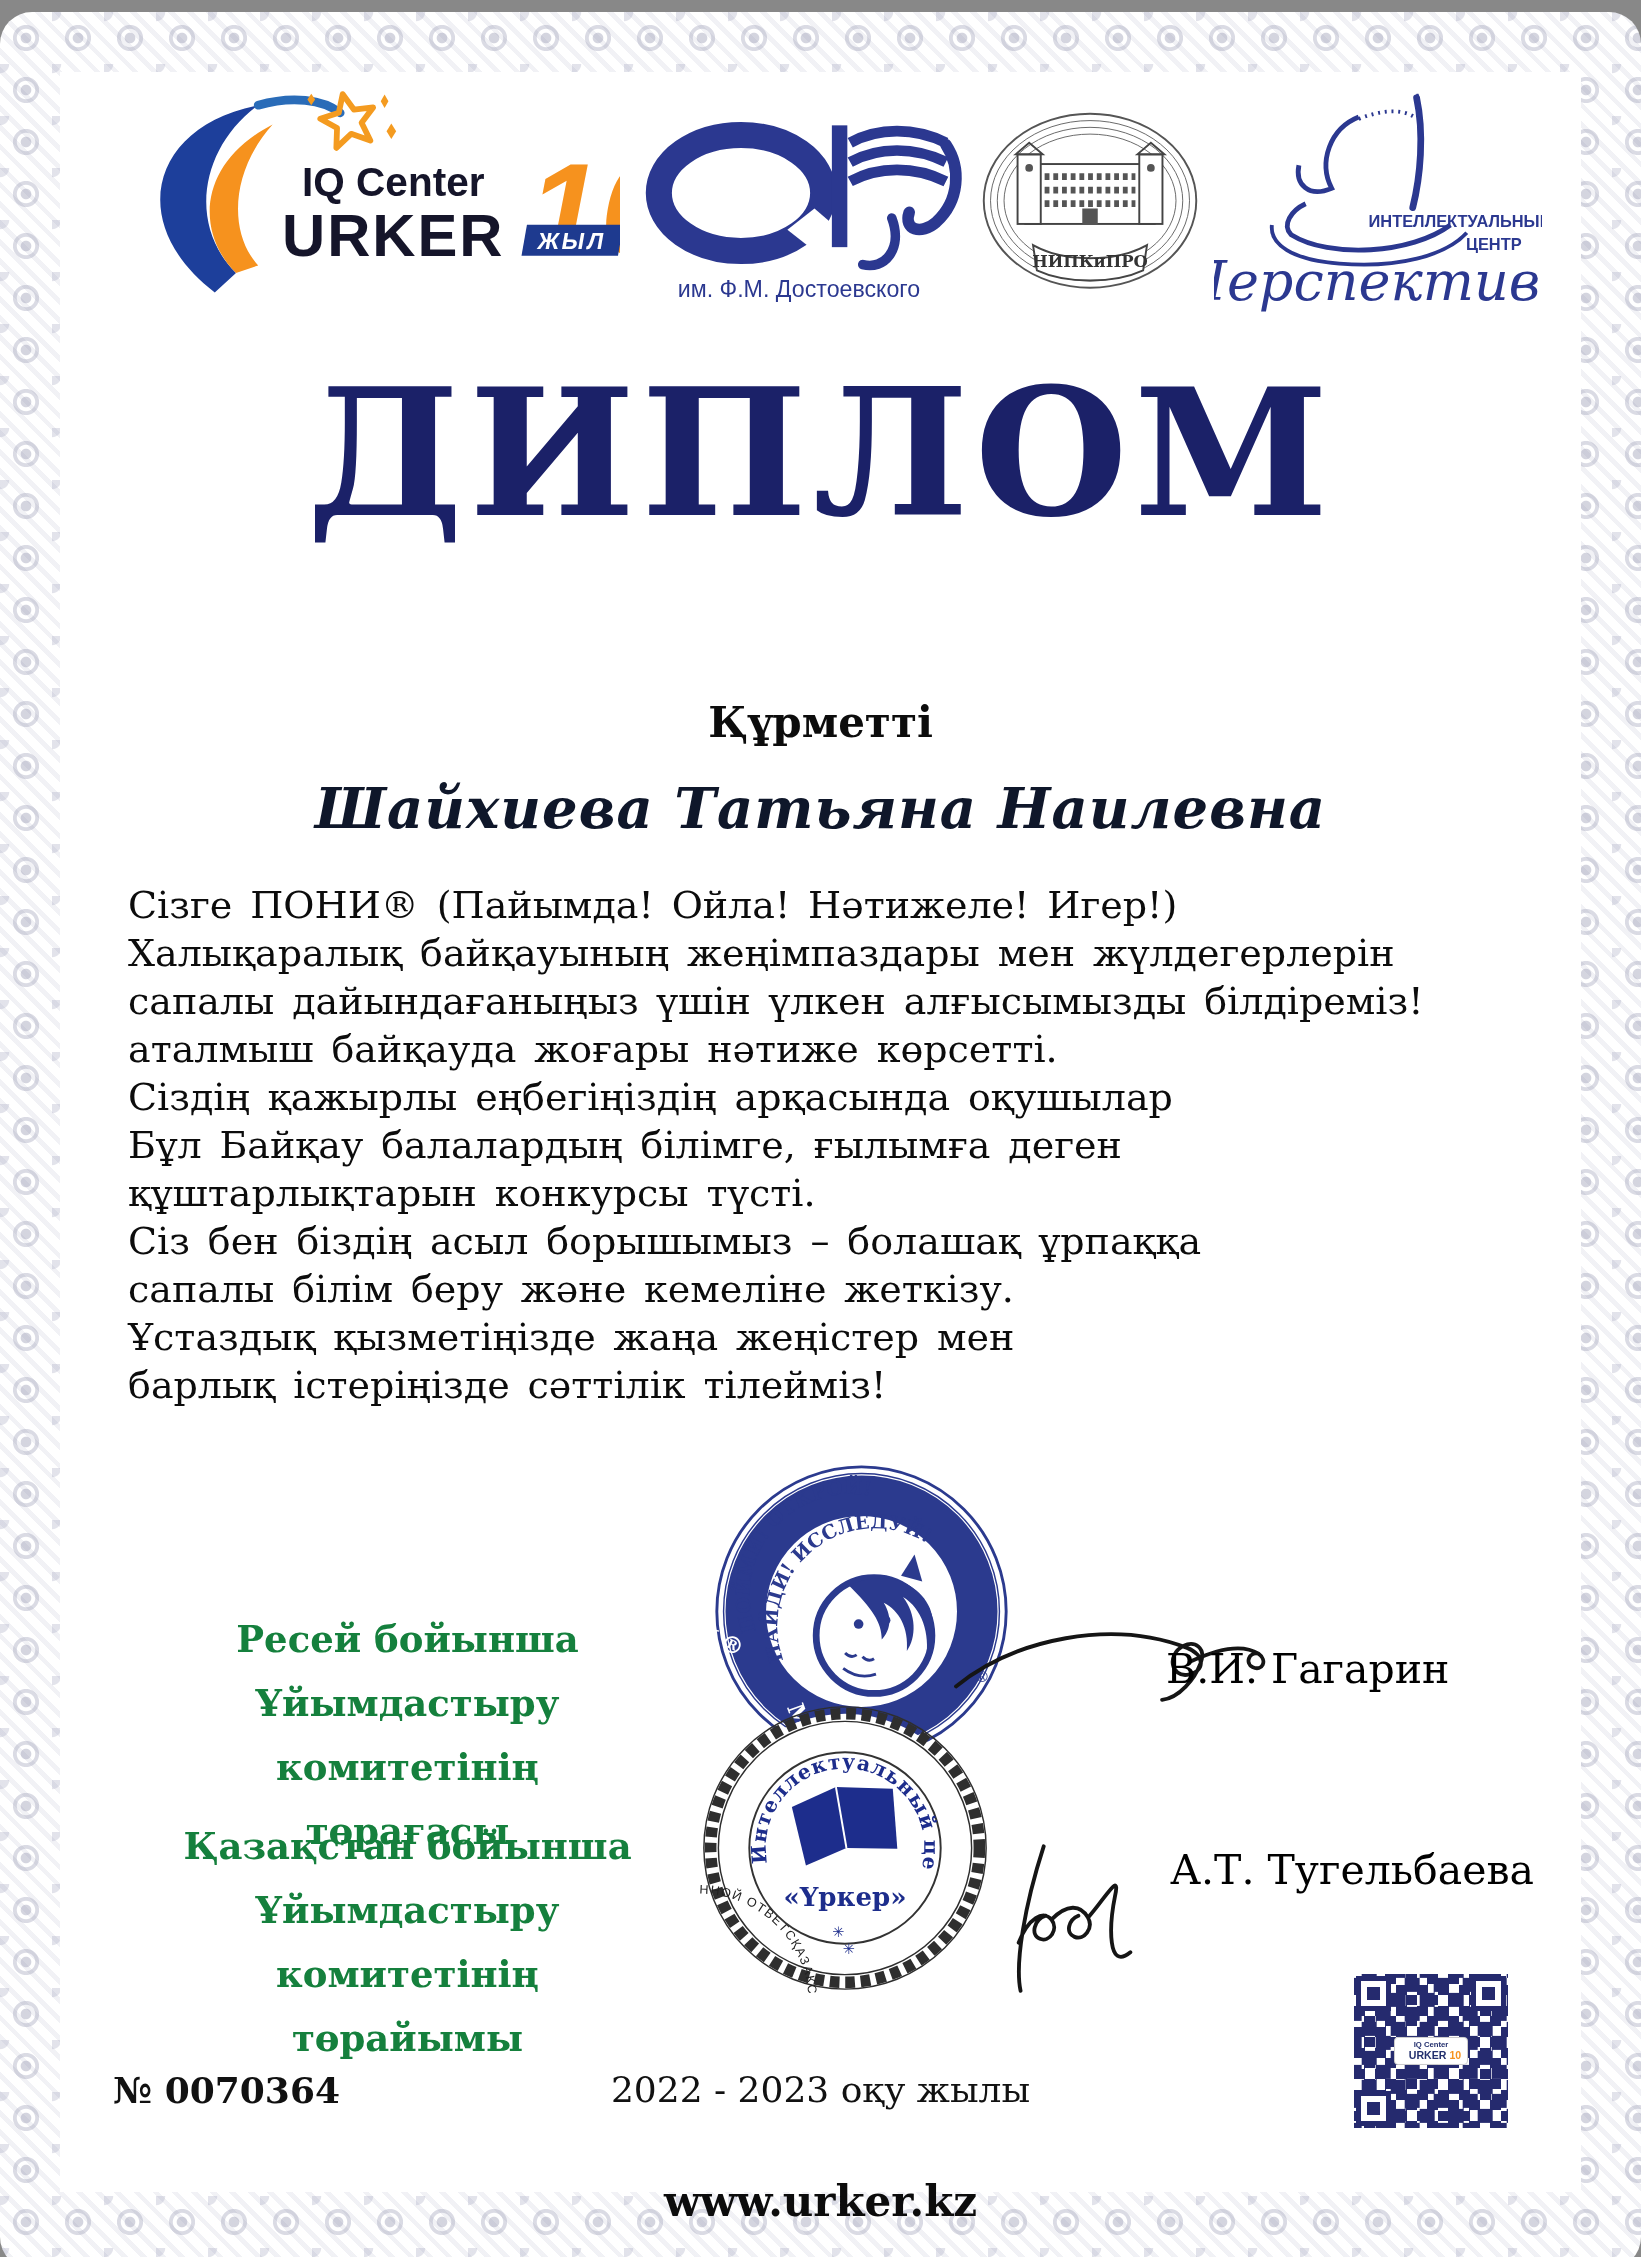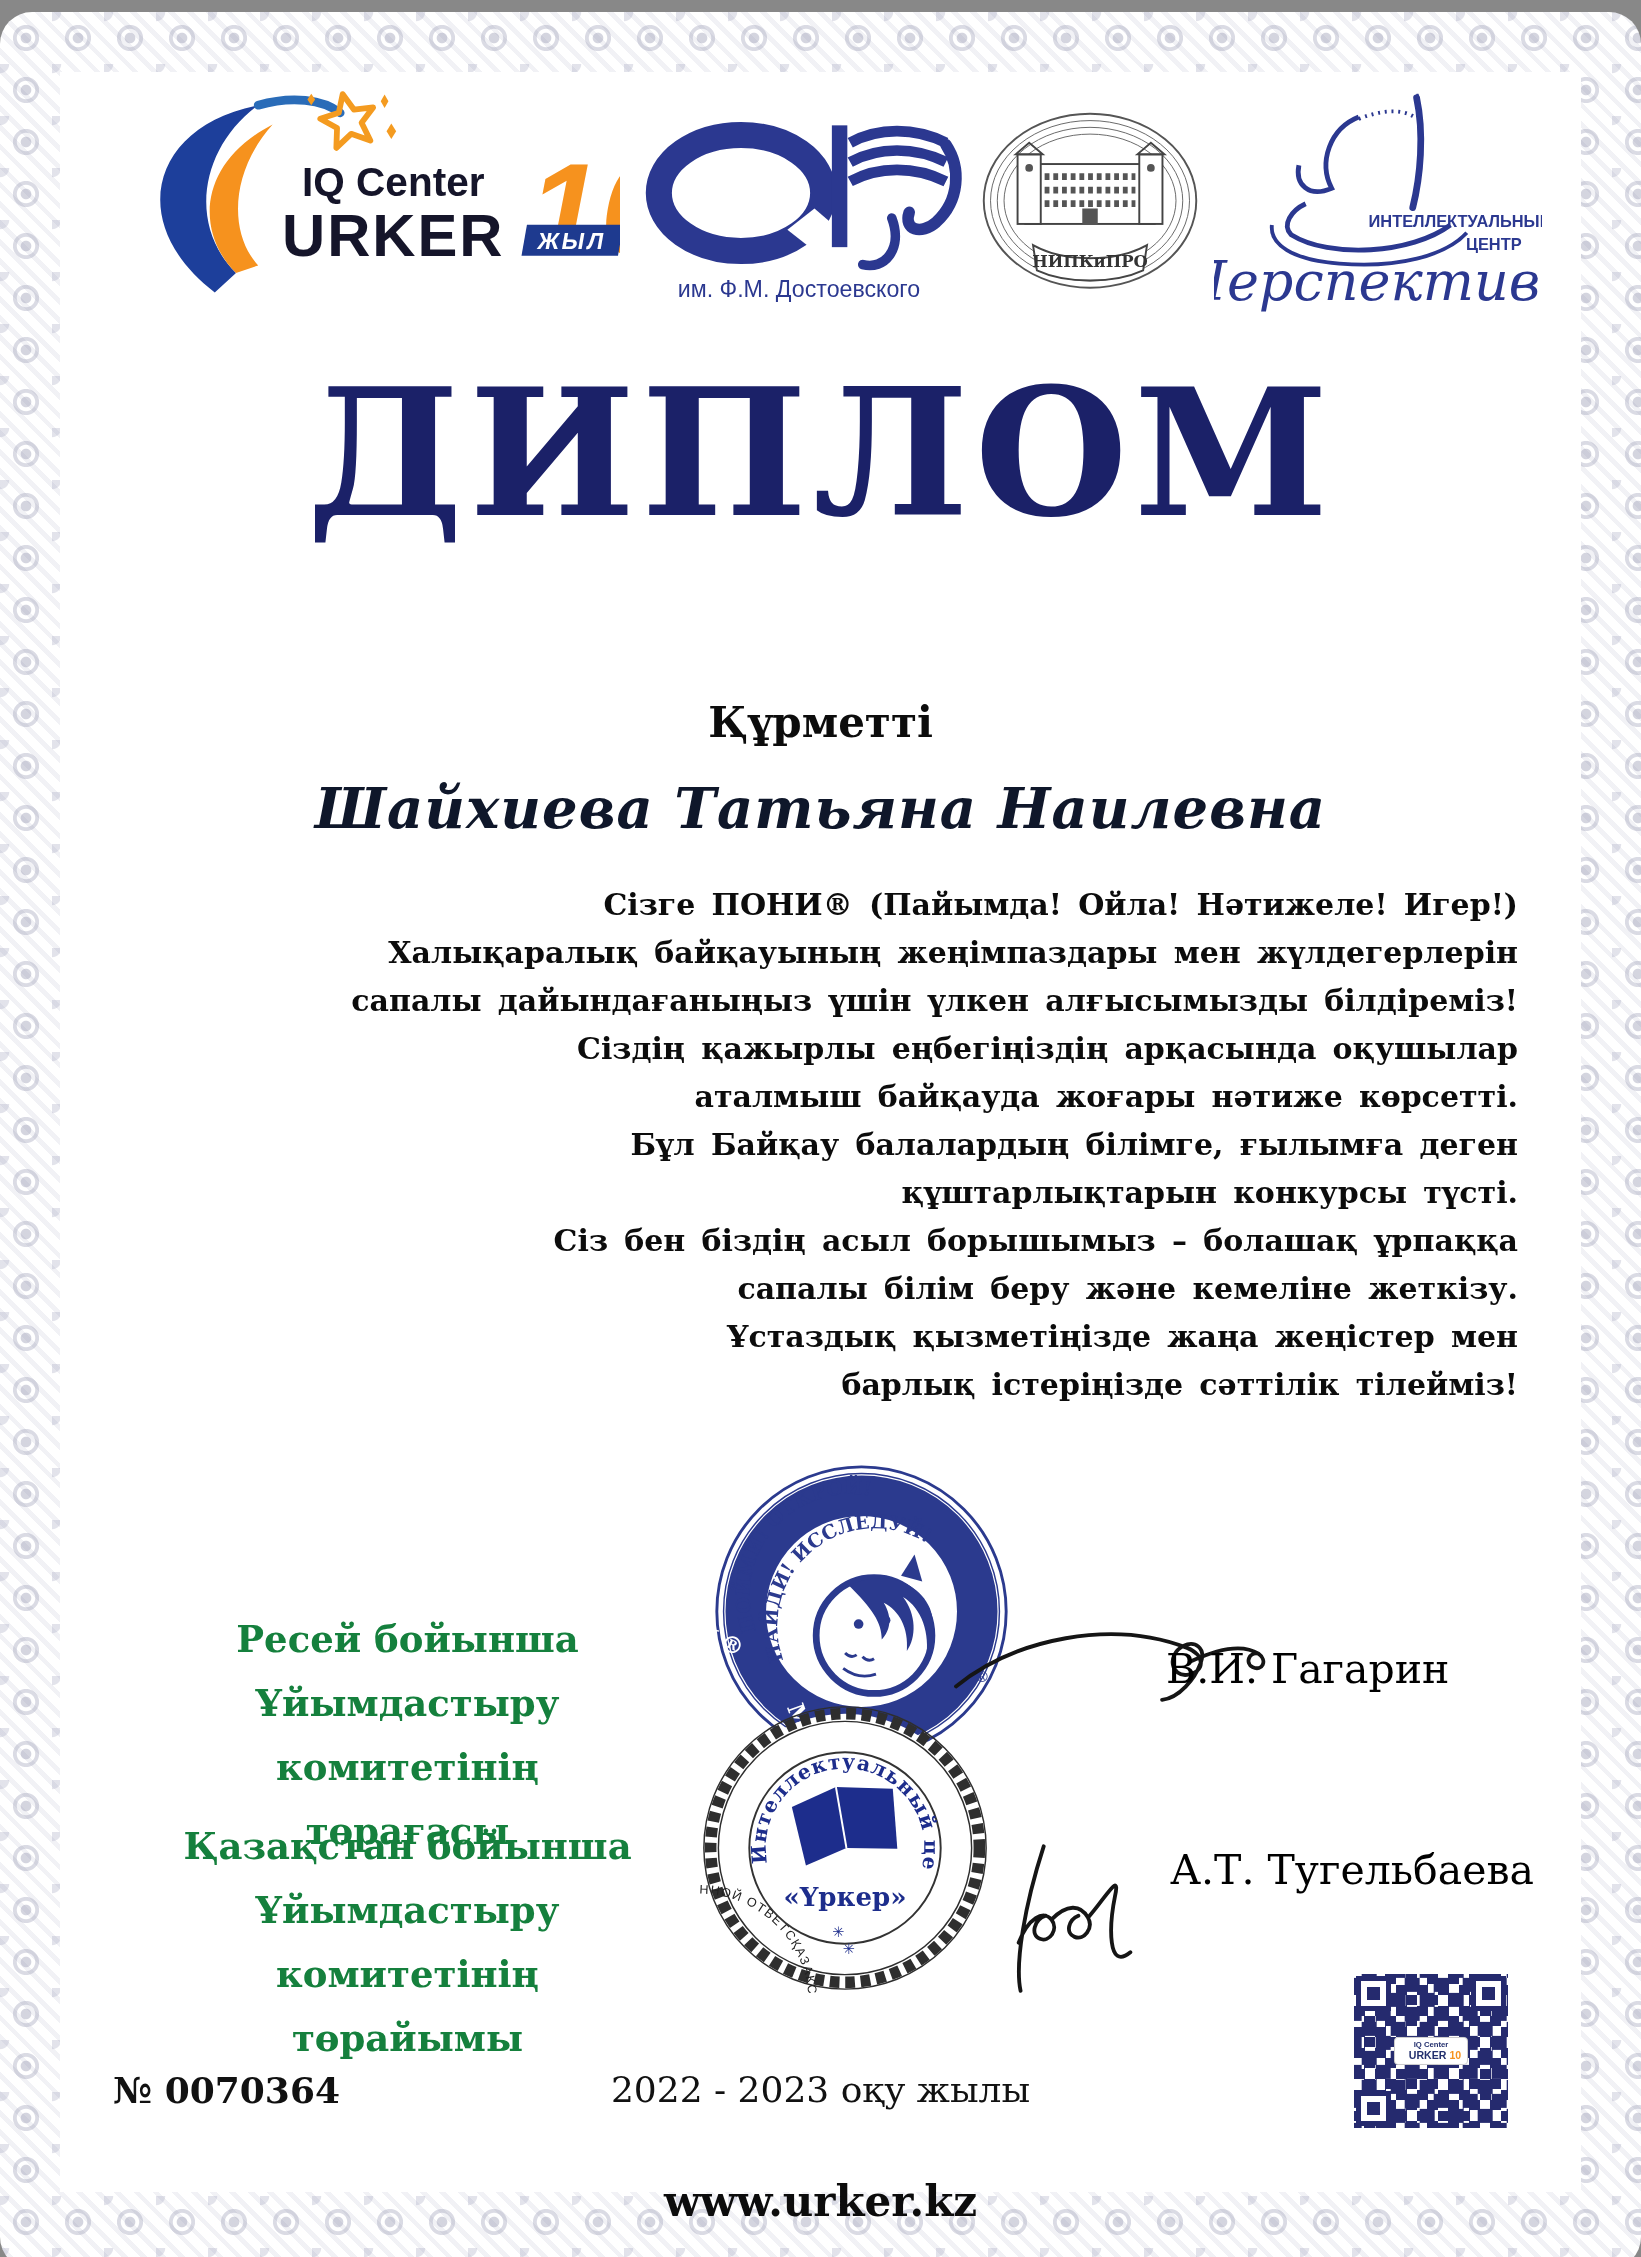--- a/index.html
+++ b/index.html
@@ -21,22 +21,22 @@
   .nipkipro-logo{left:917px;top:24px;width:227px;height:208px;}
   .persp-logo{left:1154px;top:0;width:328px;height:237px;}
   
   .title{position:absolute;left:0;top:294px;width:100%;text-align:center;
     font-size:176px;font-weight:bold;color:#1b2168;letter-spacing:5.8px;line-height:1;}
   .salutation{position:absolute;left:0;top:626px;width:100%;text-align:center;
     font-size:42px;font-weight:bold;color:#0c0c0c;}
   .recipient{position:absolute;left:0;top:703px;width:100%;text-align:center;
     font-size:56px;font-weight:bold;font-style:italic;color:#0f172a;letter-spacing:1px;}
   
-  .body-text{position:absolute;left:68px;top:809px;width:1390px;text-align:right;
-    font-size:30px;font-weight:bold;line-height:48px;color:#0c0c0c;word-spacing:5.8px;}
+  .body-text{position:absolute;left:68px;top:809px;width:1390px;text-align:left;
+    font-size:38px;font-weight:normal;line-height:48px;color:#0c0c0c;word-spacing:5.8px;}
   
   .sign-area{position:absolute;left:0;top:1390px;width:1526px;height:579px;}
   .sig-label{position:absolute;width:463px;text-align:center;font-size:37px;
     font-weight:bold;line-height:64px;color:#15803d;}
   .sig-label-1{left:116px;top:145px;}
   .sig-label-2{left:116px;top:352px;}
   .sig-name{position:absolute;font-size:41px;font-weight:normal;color:#000000;}
   .sig-name-1{left:1106px;top:183px;}
   .sig-name-2{left:1110px;top:384px;}
   .stamp-pony{position:absolute;left:652px;top:0;width:299px;height:299px;}
@@ -144,22 +144,22 @@
     </div>
 
     <div class="title">ДИПЛОМ</div>
     <div class="salutation">Құрметті</div>
     <div class="recipient">Шайхиева Татьяна Наилевна</div>
 
     <div class="body-text">
       <div>Сізге ПОНИ® (Пайымда! Ойла! Нәтижеле! Игер!)</div>
       <div>Халықаралық байқауының жеңімпаздары мен жүлдегерлерін</div>
       <div>сапалы дайындағаныңыз үшін үлкен алғысымызды білдіреміз!</div>
+      <div>аталмыш байқауда жоғары нәтиже көрсетті.</div>
       <div>Сіздің қажырлы еңбегіңіздің арқасында оқушылар</div>
-      <div>аталмыш байқауда жоғары нәтиже көрсетті.</div>
       <div>Бұл Байқау балалардың білімге, ғылымға деген</div>
       <div>құштарлықтарын конкурсы түсті.</div>
       <div>Сіз бен біздің асыл борышымыз – болашақ ұрпаққа</div>
       <div>сапалы білім беру және кемеліне жеткізу.</div>
       <div>Ұстаздық қызметіңізде жаңа жеңістер мен</div>
       <div>барлық істеріңізде сәттілік тілейміз!</div>
     </div>
 
     <div class="sign-area">
 

